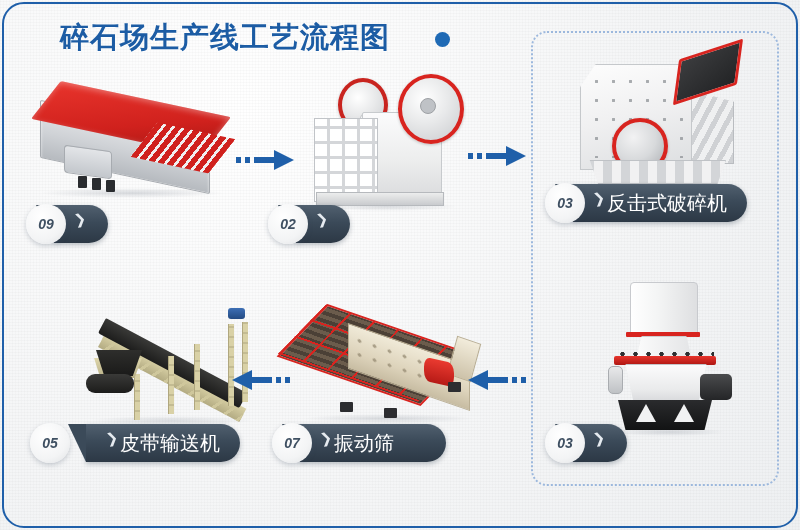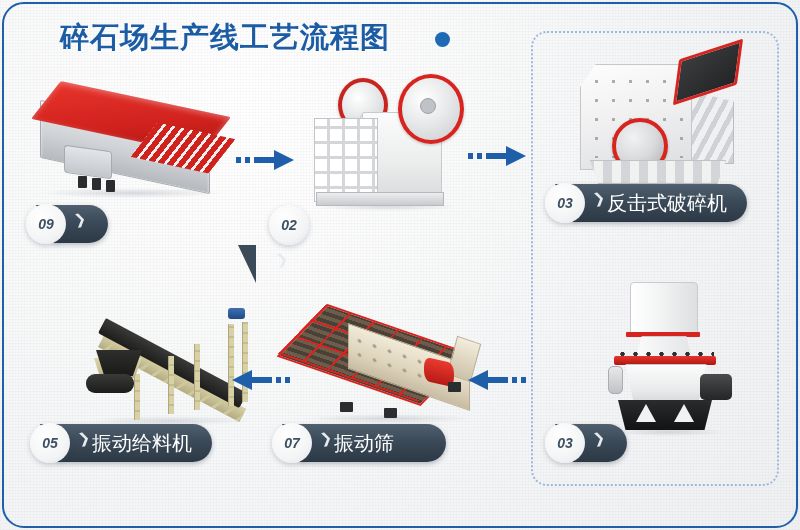--- a/index.html
+++ b/index.html
@@ -623,21 +623,21 @@
   </svg>
 
 
   <div class="label-group" style="left:26px; top:205px;">
     <div class="num-badge">09</div>
     <div class="tag">
       <span class="tag-chev">❯</span>
     </div>
   </div>
 
-  <div class="label-group" style="left:268px; top:205px;flex-direction:column;">
+  <div class="label-group" style="left:268px; top:205px;">
     <div class="num-badge">02</div>
     <div class="tag">
       <span class="tag-chev">❯</span>
     </div>
   </div>
 
   <div class="label-group" style="left:545px; top:184px;">
     <div class="num-badge">03</div>
     <div class="tag">
       <span class="tag-chev">❯</span>
@@ -653,21 +653,21 @@
   </div>
 
   <div class="label-group" style="left:272px; top:424px;">
     <div class="num-badge">07</div>
     <div class="tag" style="padding-right:52px;">
       <span class="tag-chev">❯</span>
       <span>振动筛</span>
     </div>
   </div>
 
-  <div class="label-group" style="left:30px; top:424px;">
+  <div class="label-group" style="left:30px; top:424px;gap:28px;">
     <div class="num-badge">05</div>
     <div class="tag">
       <span class="tag-chev">❯</span>
-      <span>振动给料机</span>
+      <span>皮带输送机</span>
     </div>
   </div>
 
 </div>
 
 </body></html>

